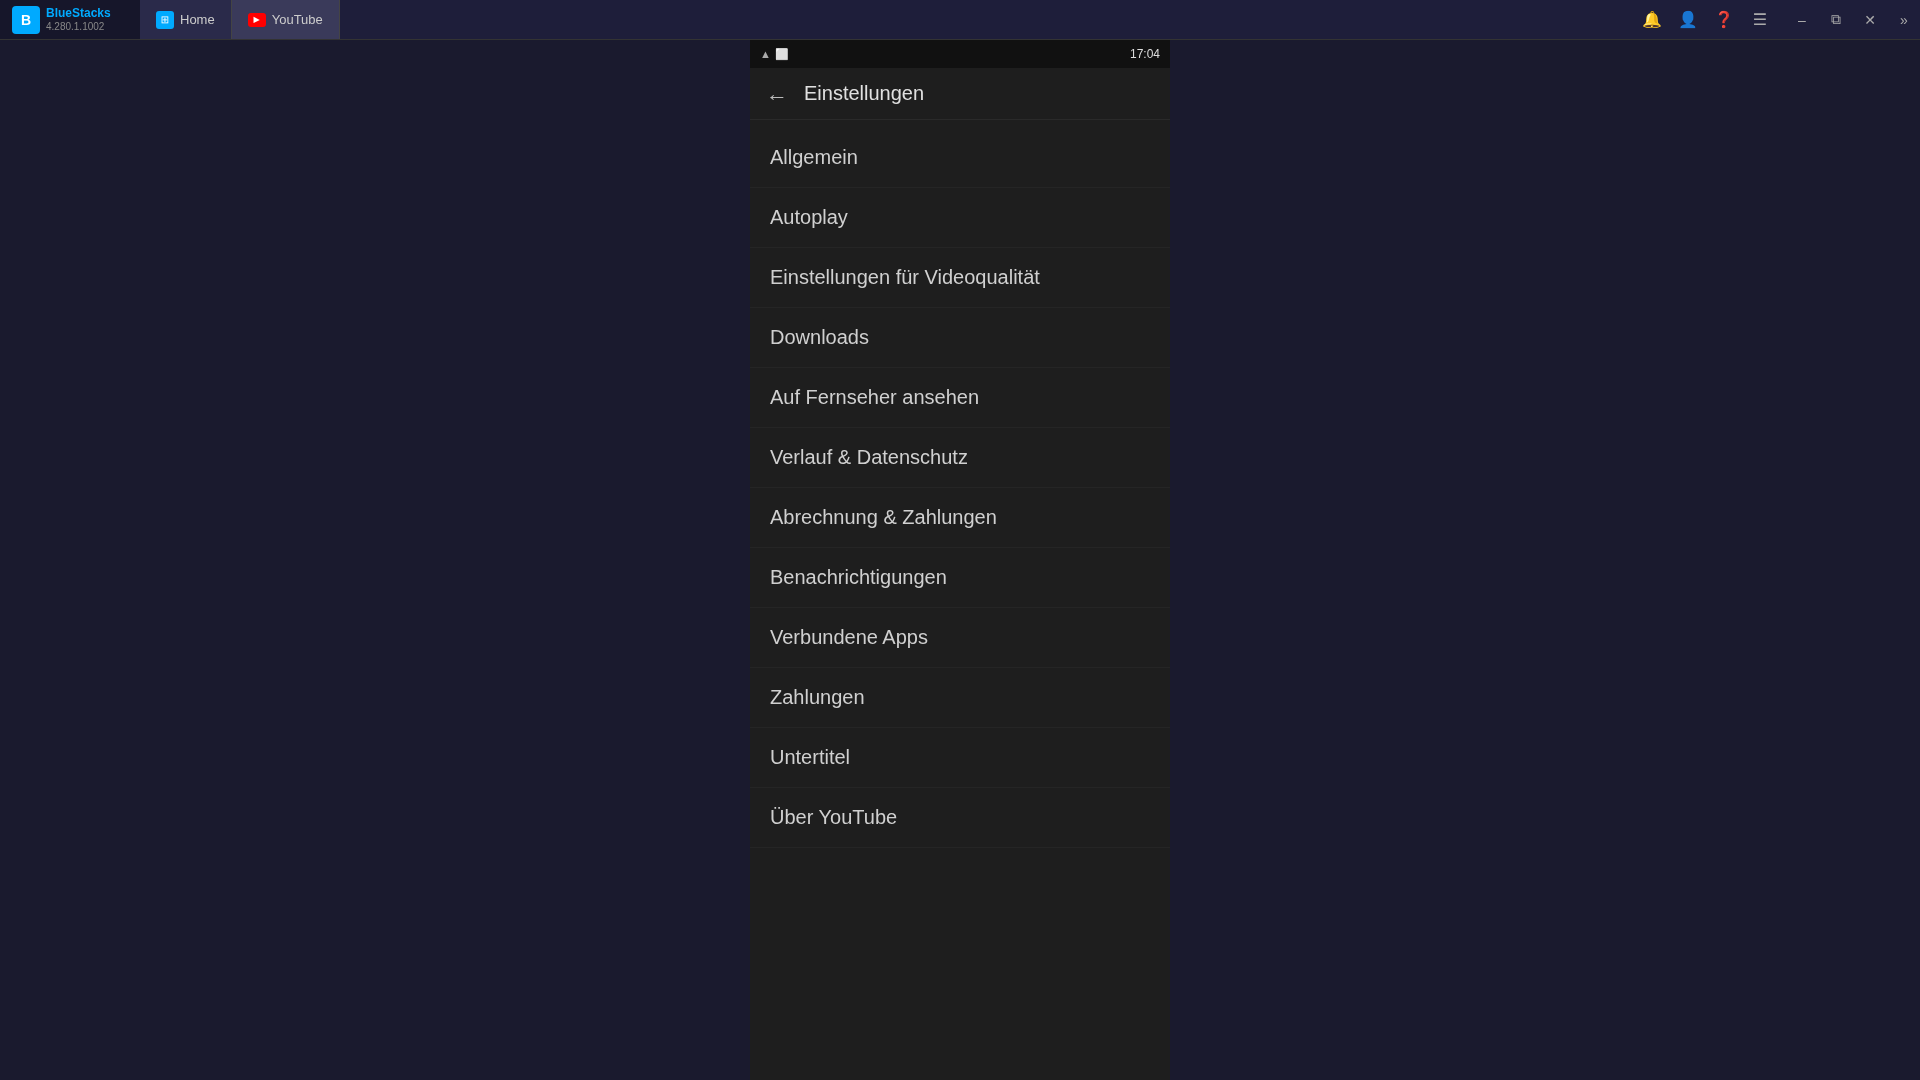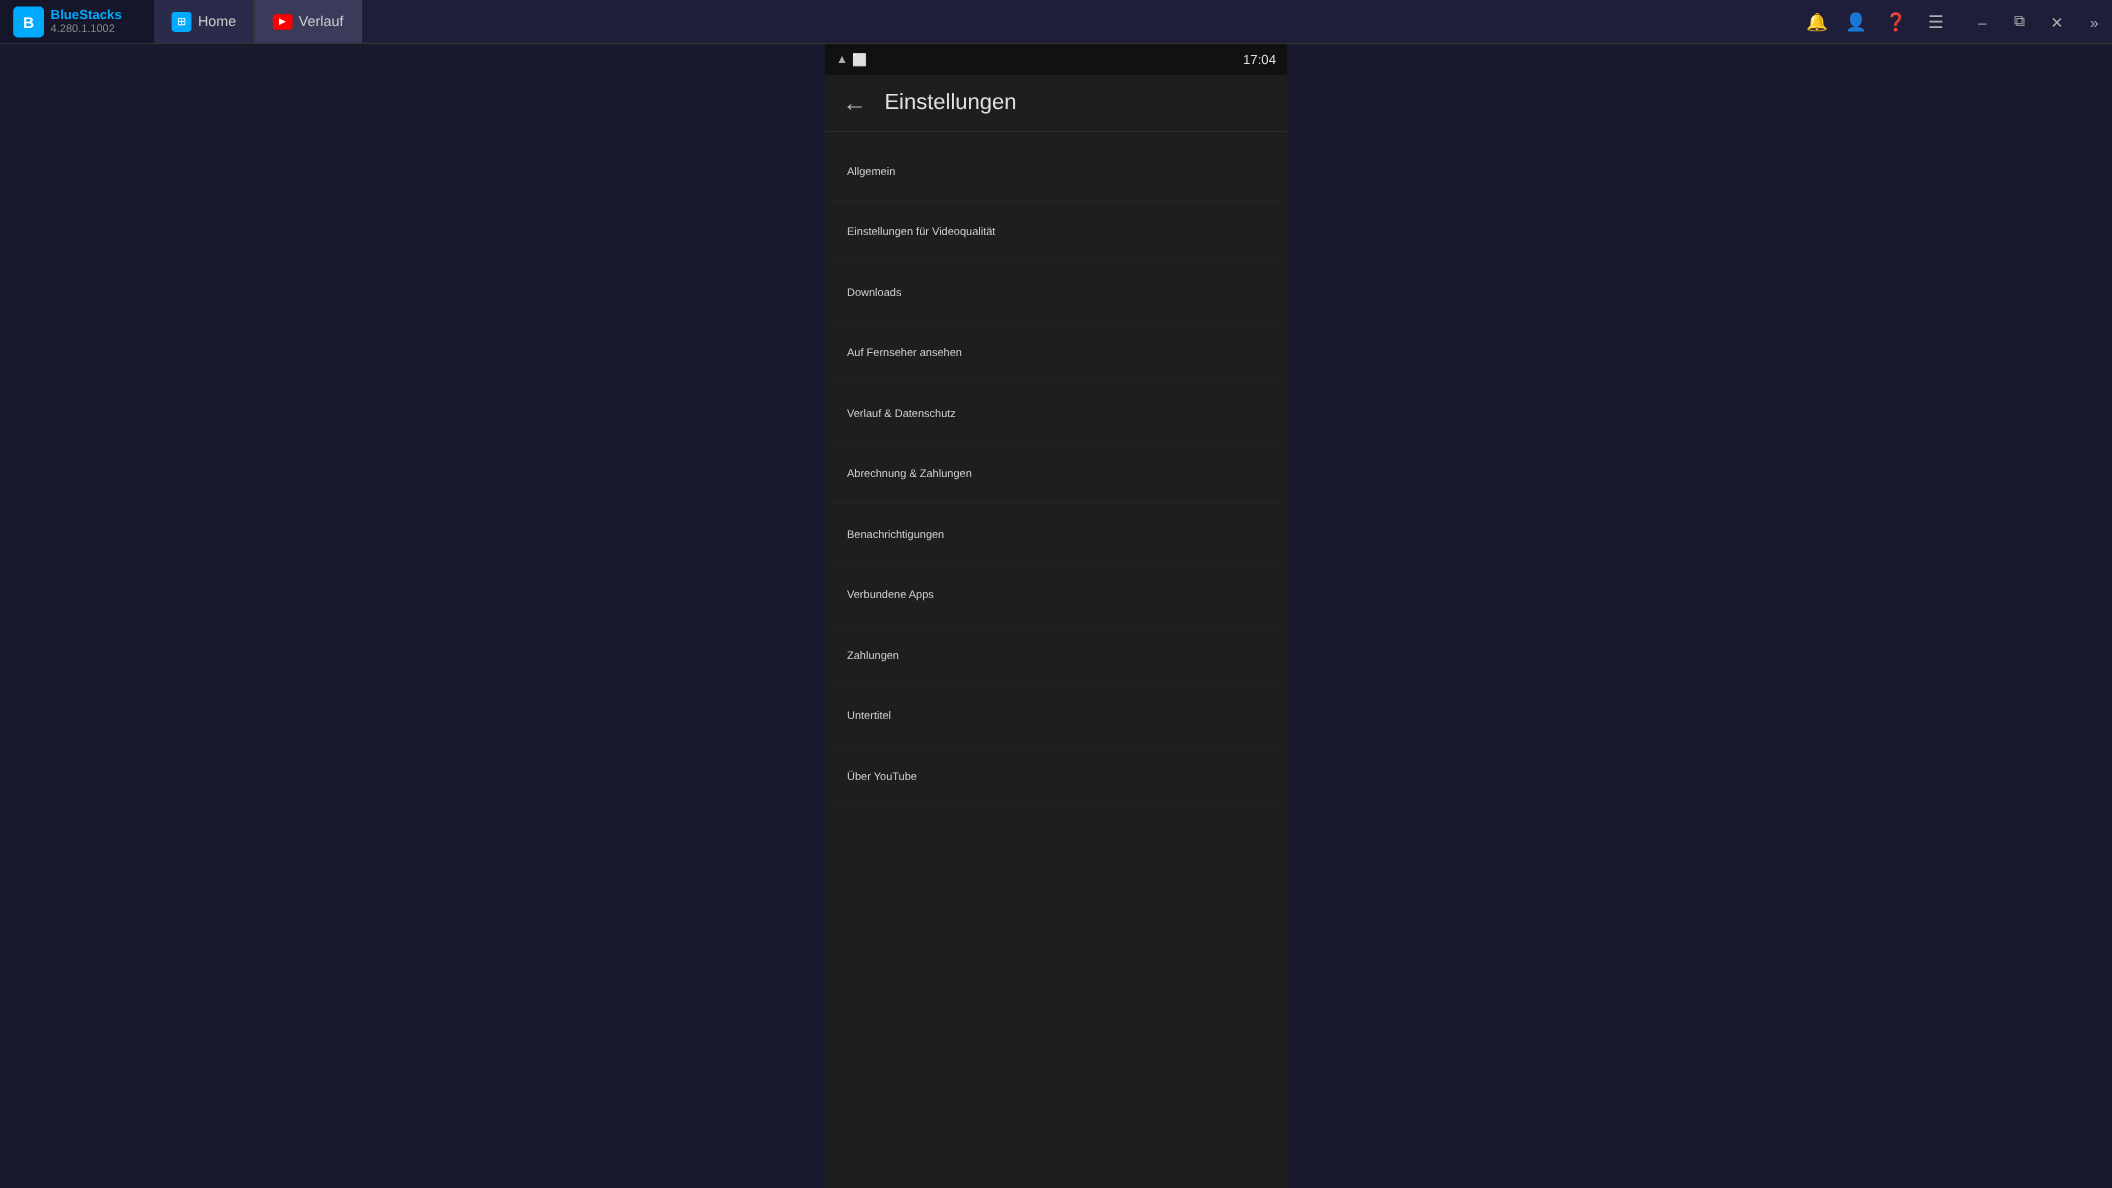--- a/index.html
+++ b/index.html
@@ -219,21 +219,21 @@
     .settings-list {
       padding: 8px 0;
     }
     .settings-item {
       padding: 18px 20px;
       cursor: pointer;
       border-bottom: 1px solid #252525;
     }
     .settings-item-label {
       color: #d0d0d0;
-      font-size: 10px;
+      font-size: 20px;
     }
 
     .content-wrapper {
       display: flex;
       width: 100%;
       height: 100%;
     }
   </style>
 </head>
 <body>
@@ -247,21 +247,21 @@
     </div>
   </div>
 
   <div class="tab-home">
     <div class="tab-icon-home">⊞</div>
     <span class="tab-label">Home</span>
   </div>
 
   <div class="tab-youtube">
     <div class="tab-icon-yt">▶</div>
-    <span class="tab-label">Verlauf</span>
+    <span class="tab-label">YouTube</span>
   </div>
 
   <div class="taskbar-spacer"></div>
 
   <div class="taskbar-controls">
     <div class="ctrl-icon">🔔</div>
     <div class="ctrl-icon">👤</div>
     <div class="ctrl-icon">❓</div>
     <div class="ctrl-icon">☰</div>
   </div>
@@ -294,20 +294,23 @@
             <span class="back-arrow">←</span>
             <span class="settings-title">Einstellungen</span>
           </div>
 
           <div class="settings-list">
 
             <div class="settings-item">
               <span class="settings-item-label">Allgemein</span>
             </div>
 
+            <div class="settings-item">
+              <span class="settings-item-label">Autoplay</span>
+            </div>
 
             <div class="settings-item">
               <span class="settings-item-label">Einstellungen für Videoqualität</span>
             </div>
 
             <div class="settings-item">
               <span class="settings-item-label">Downloads</span>
             </div>
 
             <div class="settings-item">

